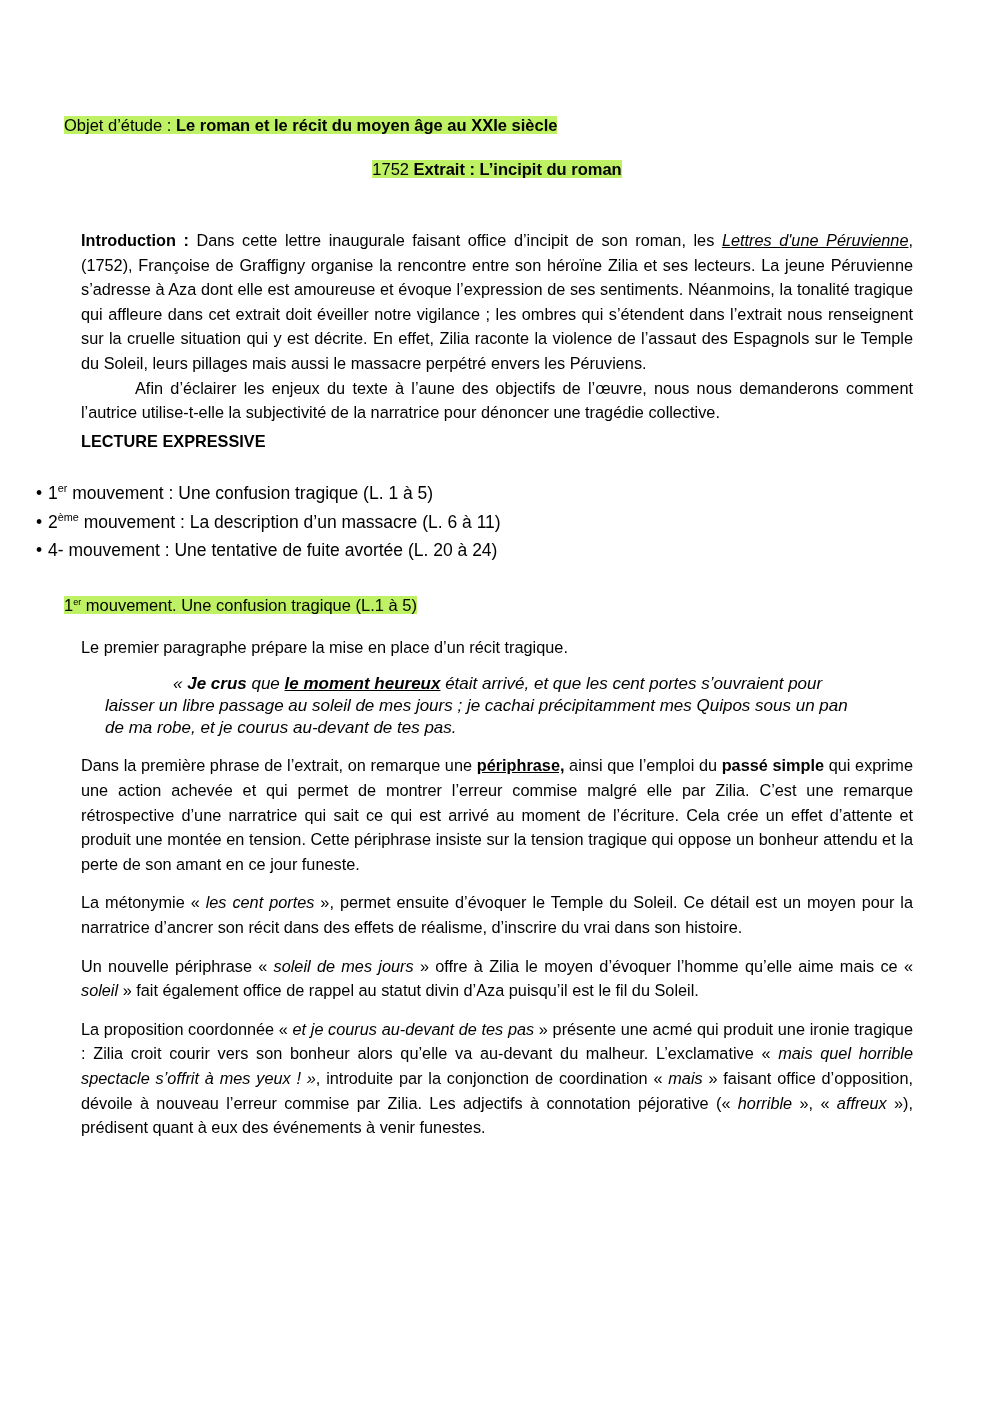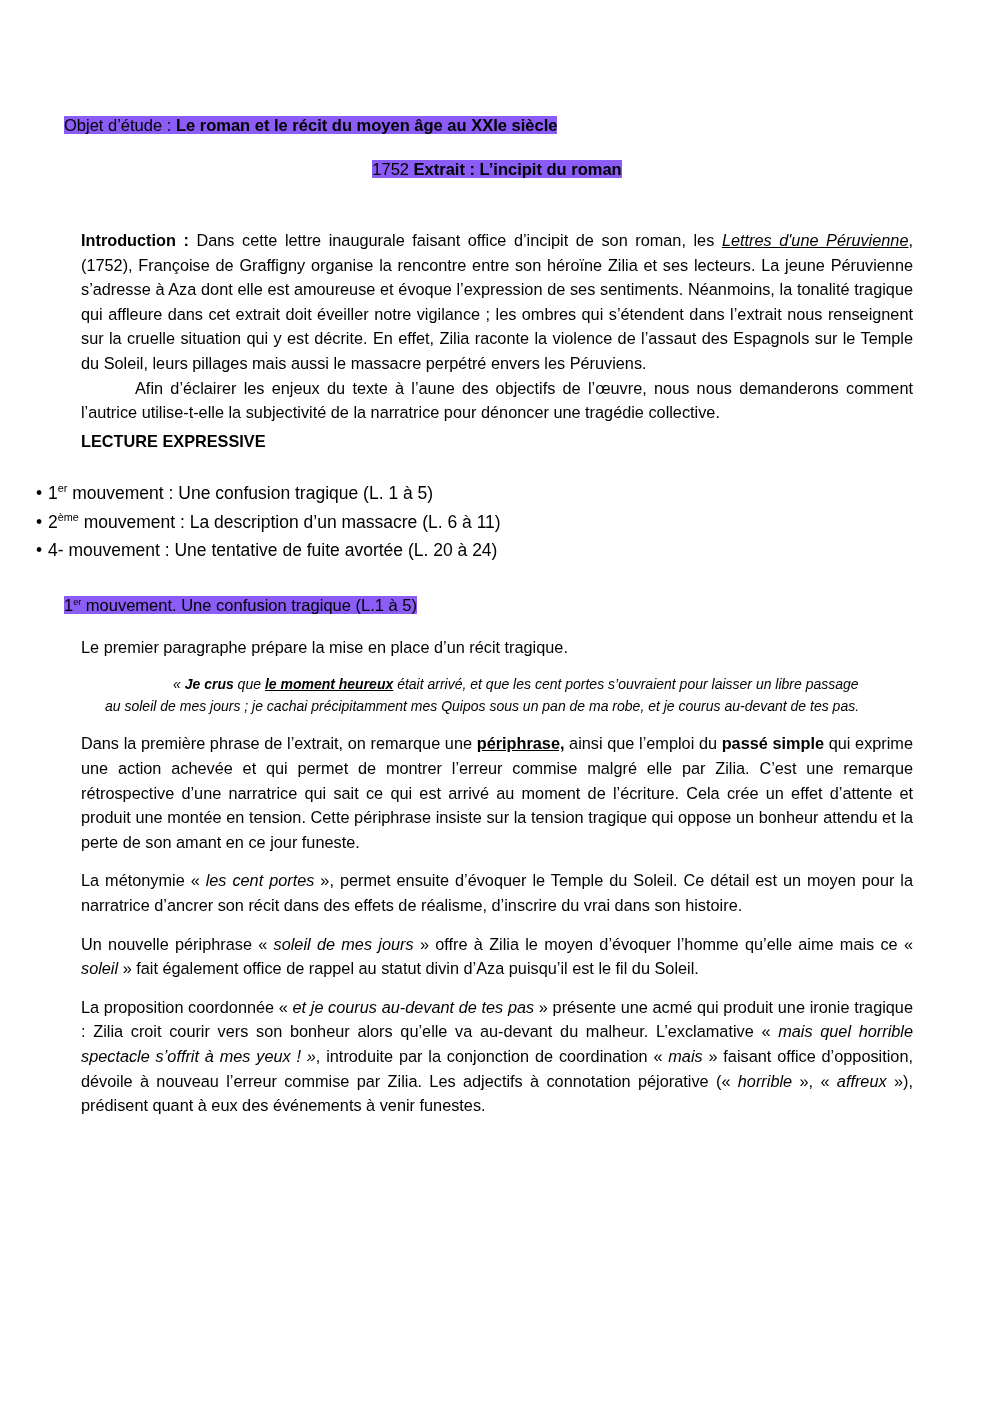--- a/index.html
+++ b/index.html
@@ -27,21 +27,21 @@
   }
 
   
   .header {
     margin-top: 113px;
     padding-left: 64px;
     font-size: 16.5px;
     line-height: 25px;
   }
   .hl {
-    background: #8b5cf6;
+    background: #bef264;
     box-decoration-break: clone;
     -webkit-box-decoration-break: clone;
   }
   .header .line { white-space: nowrap; }
   .header .line.indent { padding-left: 26px; }
   .header b { font-weight: bold; }
   .header i { font-style: italic; }
   .u { text-decoration: underline; }
 
   .doc-title {
@@ -109,21 +109,21 @@
     font-size: 0.55em;
     vertical-align: super;
     line-height: 0;
   }
 
   
   .quote {
     width: 760px;
     margin-left: 105px;
     margin-top: 14px;
-    font-size: 14px;
+    font-size: 17px;
     line-height: 22px;
     font-style: italic;
     text-align: left;
   }
   .quote .q-indent { padding-left: 68px; }
   .quote b { font-weight: bold; font-style: italic; }
   .quote .u { text-decoration: underline; }
 
   .gap-sm { height: 14px; }
   .gap-md { height: 17px; }

